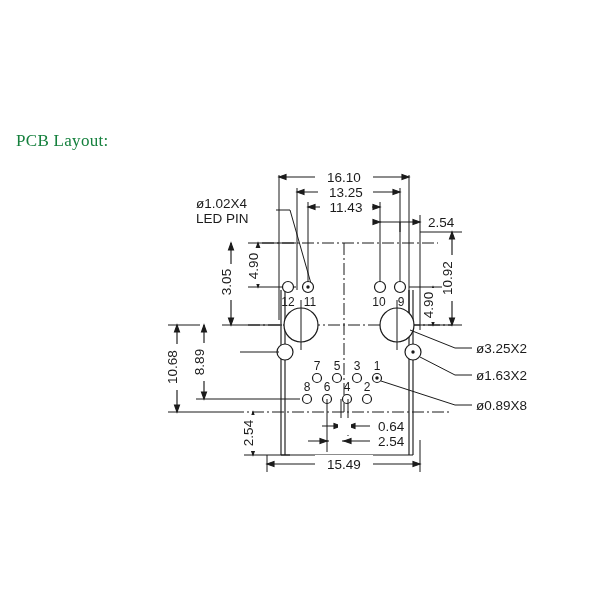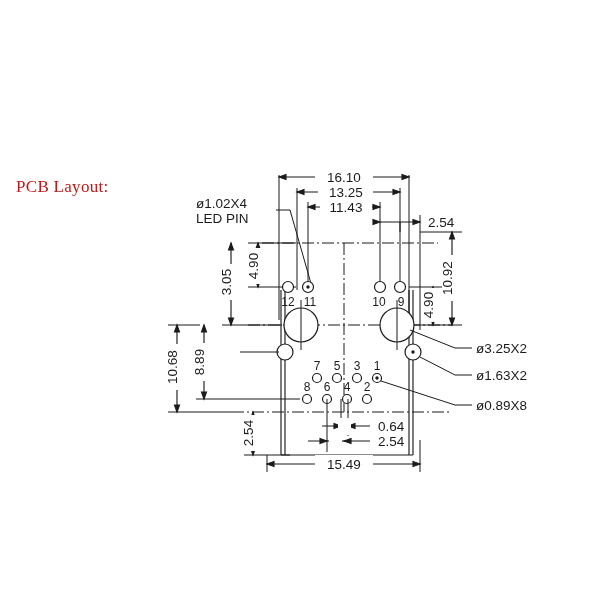--- a/index.html
+++ b/index.html
@@ -13,24 +13,23 @@
     position: relative;
     font-family: "Liberation Sans", sans-serif;
     overflow: hidden;
   }
   #page-title {
     position: absolute;
     left: 16px;
     top: 131px;
     font-family: "Liberation Serif", serif;
     font-size: 17px;
-    color: #b91c1c;
+    color: #15803d;
     letter-spacing: 0.3px;
     white-space: nowrap;
-    margin-top: 46px;
   }
   #drawing {
     position: absolute;
     left: 0;
     top: 0;
   }
   .dimtext {
     font-family: "Liberation Sans", sans-serif;
     font-size: 13.5px;
     fill: #1b1b1b;

